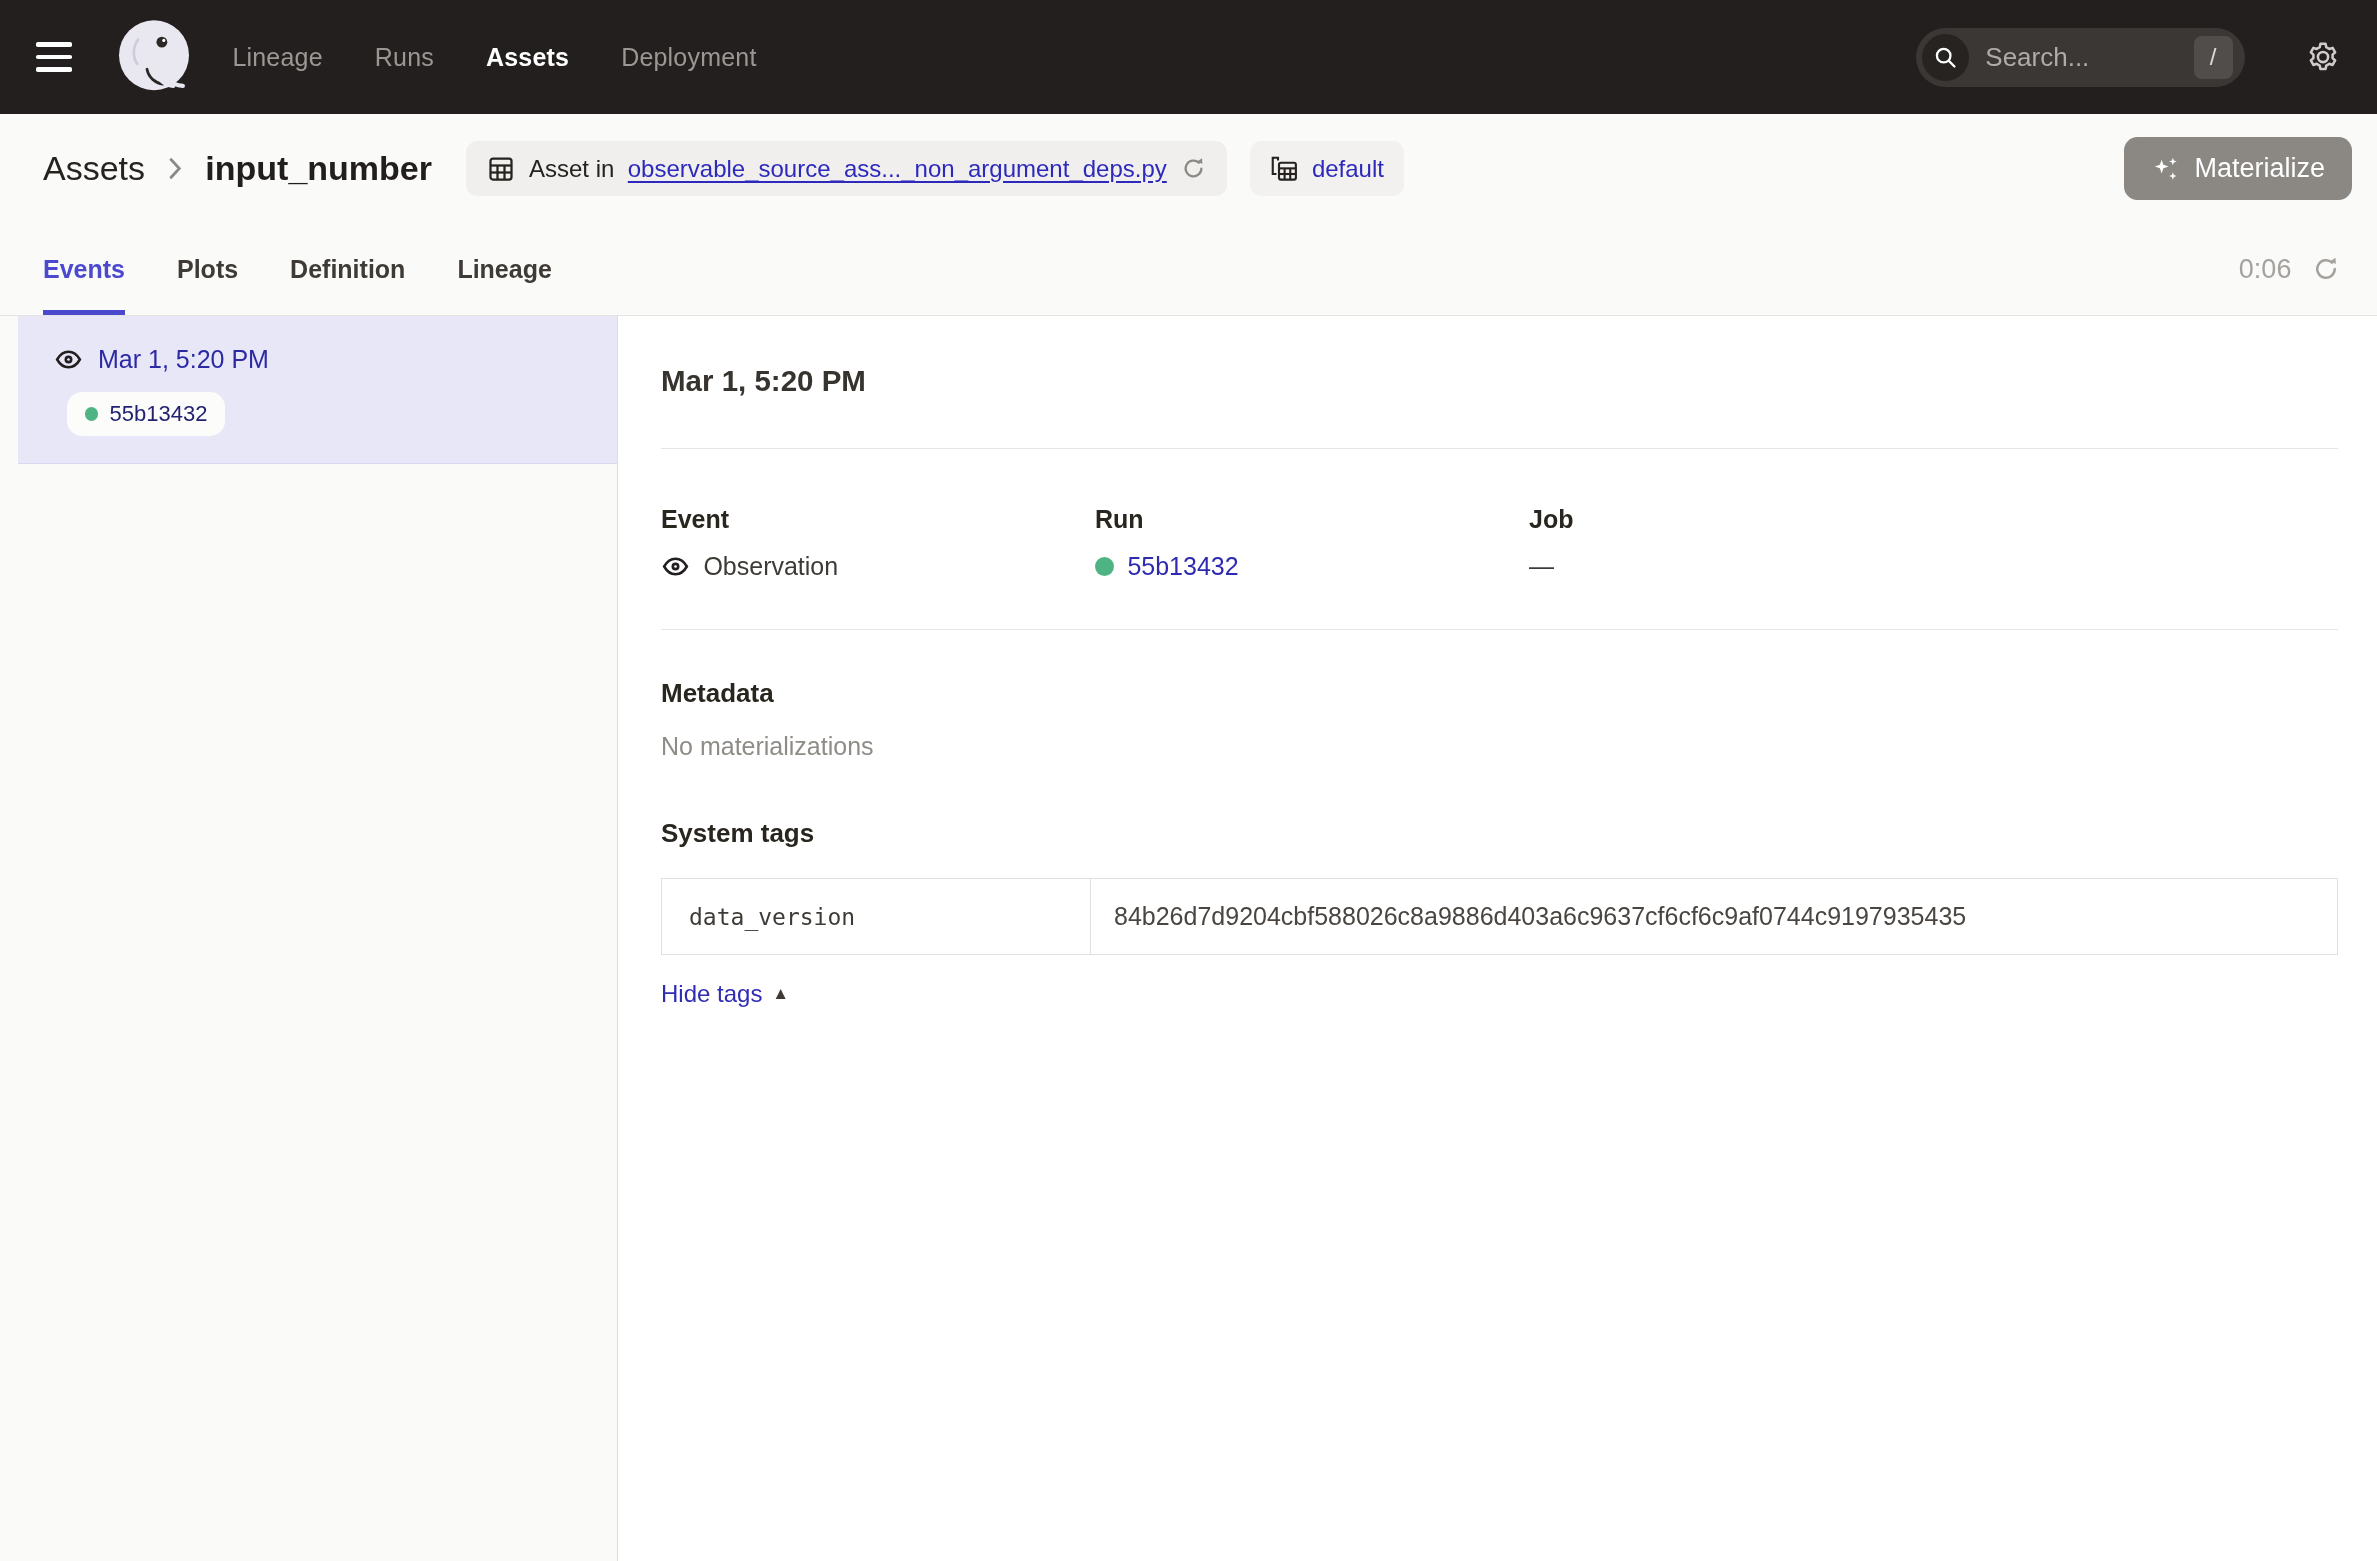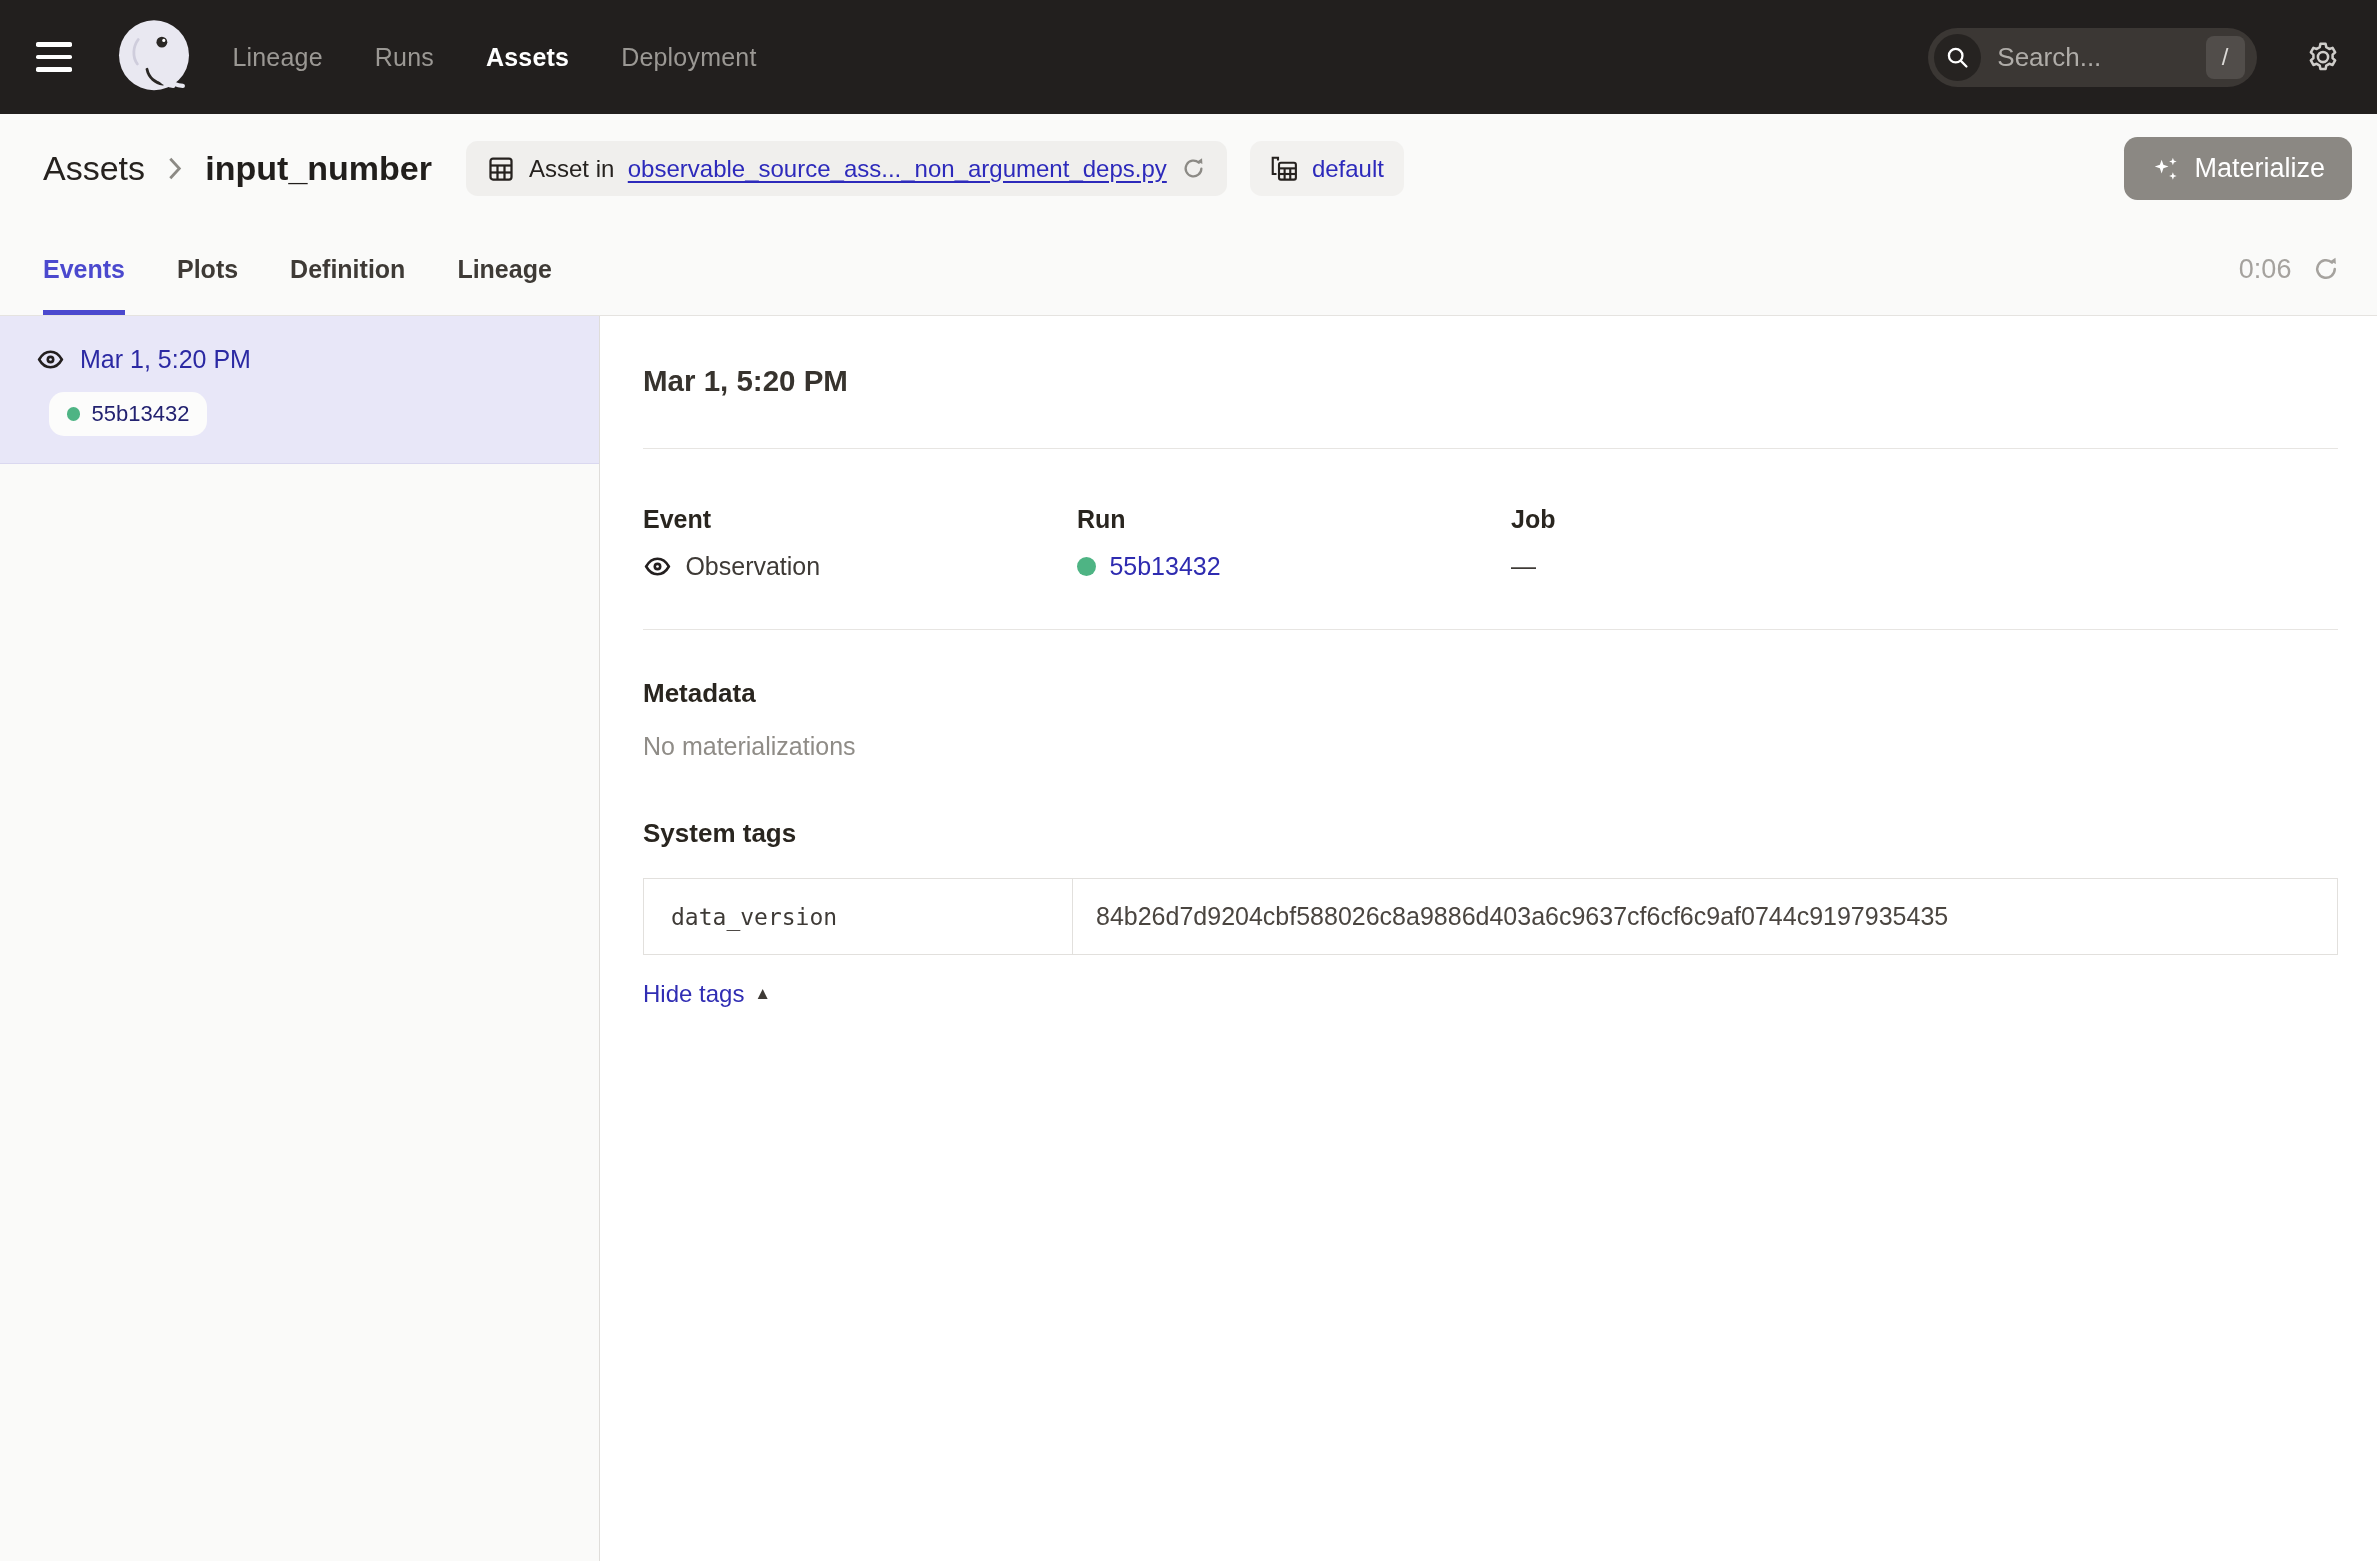--- a/index.html
+++ b/index.html
@@ -17,21 +17,21 @@
     padding:0 36px;
   }
   .hamburger { width:55px; height:55px; display:flex; flex-direction:column;
     justify-content:center; gap:8px; cursor:pointer; margin-right:21.4px; }
   .hamburger span { display:block; width:36px; height:4.5px; background:#FFFFFF; border-radius:1.8px; }
   .logo { width:84px; height:84px; margin-right:36px; cursor:pointer; }
   .nav-links { display:flex; align-items:center; gap:52px; }
   .nav-link { font-size:25px; color:#9B9894; cursor:pointer; letter-spacing:0.2px; }
   .nav-link.active { color:#FFFFFF; font-weight:700; }
 
-  .topnav-right { margin-left:auto; display:flex; align-items:center; gap:48px; }
+  .topnav-right { margin-left:auto; display:flex; align-items:center; gap:60px; }
   .search-pill {
     width:329px; height:59px; border-radius:30px; background:#3B3734;
     display:flex; align-items:center; padding:0 12.5px 0 6.3px; cursor:text;
   }
   .search-circle { width:47px; height:47px; border-radius:50%; background:#262321;
     display:flex; align-items:center; justify-content:center; flex:none; }
   .search-input {
     flex:1; min-width:0; background:transparent; border:none; outline:none;
     color:#E9E7E4; font-size:26px; padding:0 0 0 16px;
     font-family:"Liberation Sans","DejaVu Sans",sans-serif;
@@ -81,21 +81,21 @@
   .tab {
     display:flex; align-items:center; font-size:25px; font-weight:600;
     color:#3E3A36; cursor:pointer; margin-right:52px;
     border-bottom:5.4px solid transparent; padding-top:5.4px;
   }
   .tab.active { color:#4B49CE; border-bottom-color:#4B49CE;text-align:right; }
   .refresh-area { margin-left:auto; display:flex; align-items:center; gap:19.6px; }
   .countdown { font-size:27px; color:#A5A29E; }
 
   
-  .content { display:flex; height:1245px; }
+  .content { display:flex; height:1245px;padding-left:18px; }
 
   .sidebar {
     width:600px; flex:none; background:#FAFAF9; border-right:0.9px solid #DFDDDA;
     overflow:hidden;
   }
   .event-item {
     background:#E8E7F8; border-bottom:0.9px solid #DAD8F0;
     padding:29px 36px 27px 36px; cursor:pointer;
   }
   .event-item-top { display:flex; align-items:center; gap:15px; }

